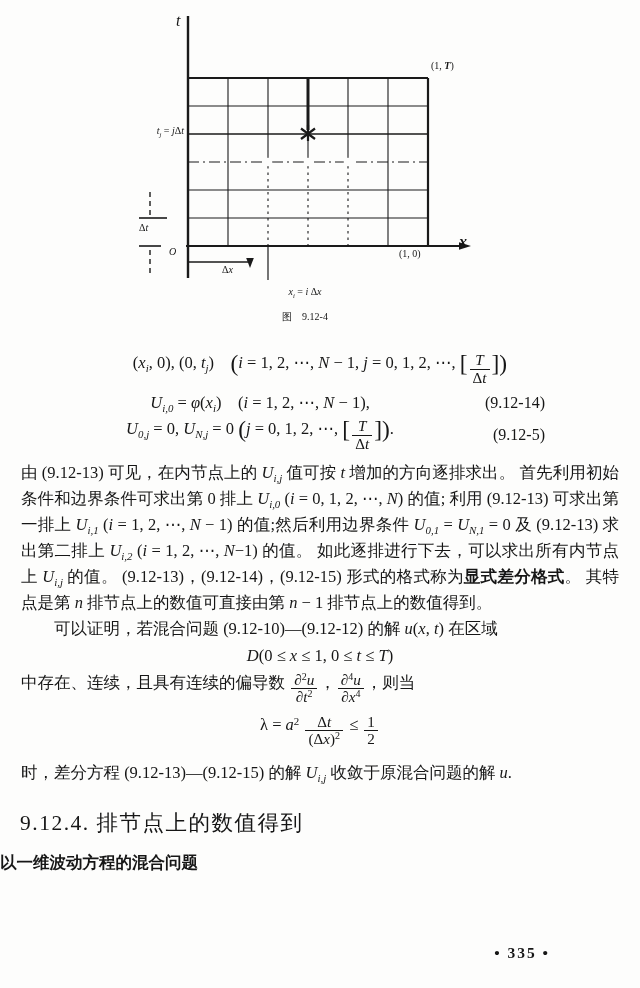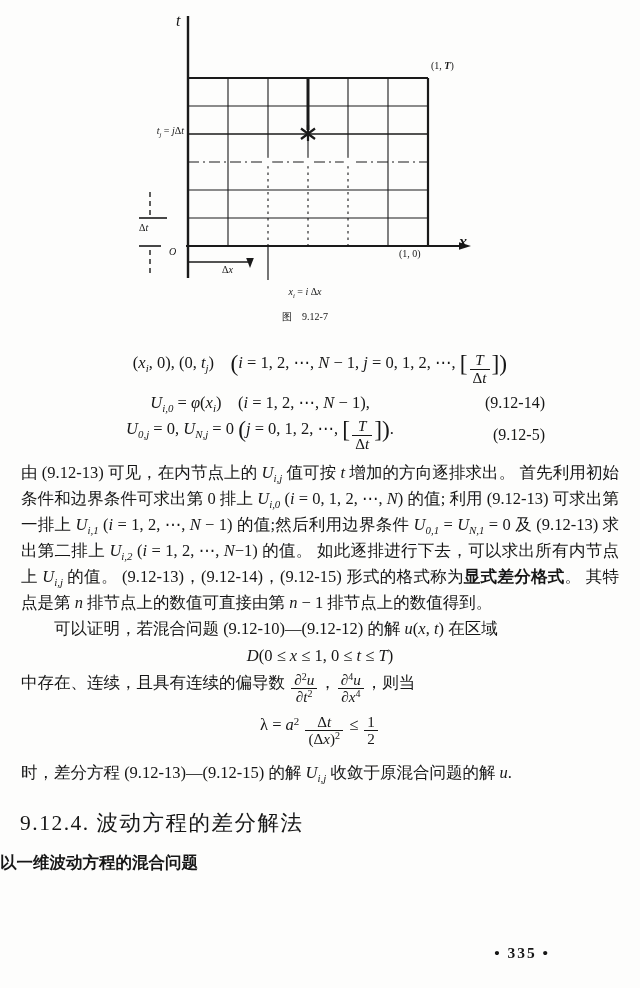--- a/index.html
+++ b/index.html
@@ -85,21 +85,21 @@
 
     <div class="figlabel it" style="left:176px;top:12px;font-size:16px;">t</div>
     <div class="figlabel" style="left:431px;top:60px;">(1, <span class="bi">T</span>)</div>
     <div class="figlabel" style="left:98px;top:125px;width:86px;text-align:right;"><span class="it">t</span><sub>j</sub> = <span class="it">j</span>Δ<span class="it">t</span></div>
     <div class="figlabel" style="left:139px;top:222px;">Δ<span class="it">t</span></div>
     <div class="figlabel it" style="left:169px;top:246px;">O</div>
     <div class="figlabel" style="left:198px;top:264px;margin-left:24px;">Δ<span class="it">x</span></div>
     <div class="figlabel" style="left:399px;top:248px;">(1, 0)</div>
     <div class="figlabel bi" style="left:459px;top:233px;font-size:16px;">x</div>
     <div class="figlabel" style="left:230px;top:286px;width:150px;text-align:center;"><span class="it">x</span><sub>i</sub> = <span class="it">i</span> Δ<span class="it">x</span></div>
-    <div class="figlabel" style="left:225px;top:310px;width:160px;text-align:center;">图　9.12-7</div>
+    <div class="figlabel" style="left:225px;top:310px;width:160px;text-align:center;">图　9.12-4</div>
   </div>
 
   <div class="eqrow" style="margin-top:14px;">
     <span class="eqbody">(<span class="it">x</span><sub>i</sub>, 0), (0, <span class="it">t</span><sub>j</sub>)　<span class="bigp">(</span><span class="it">i</span> = 1, 2, ⋯, <span class="it">N</span> − 1,  <span class="it">j</span> = 0, 1, 2, ⋯, <span class="bigp">[</span><span class="frac"><span class="fnum"><span class="it">T</span></span><span class="fden">Δ<span class="it">t</span></span></span><span class="bigp">]</span><span class="bigp">)</span></span>
   </div>
 
 
   <div class="eqrow eqwithnum" style="margin-top:6px;">
     <span class="eqbody"><span class="it">U</span><sub>i,0</sub> = <span class="it">φ</span>(<span class="it">x</span><sub>i</sub>)　(<span class="it">i</span> = 1, 2, ⋯, <span class="it">N</span> − 1),</span>
     <span class="eqnum">(9.12-14)</span>
@@ -119,19 +119,19 @@
   </div>
 
   <div class="para" style="margin-top:4px;">中存在、连续，且具有连续的偏导数 <span class="frac"><span class="fnum">∂<sup>2</sup><span class="it">u</span></span><span class="fden">∂<span class="it">t</span><sup>2</sup></span></span>，<span class="frac"><span class="fnum">∂<sup>4</sup><span class="it">u</span></span><span class="fden">∂<span class="it">x</span><sup>4</sup></span></span>，则当</div>
 
   <div class="eqrow" style="margin-top:8px;">
     <span class="eqbody">λ = <span class="it">a</span><sup>2</sup> <span class="frac"><span class="fnum">Δ<span class="it">t</span></span><span class="fden">(Δ<span class="it">x</span>)<sup>2</sup></span></span> ≤ <span class="frac"><span class="fnum">1</span><span class="fden">2</span></span></span>
   </div>
 
   <div class="para" style="margin-top:12px;">时，差分方程 (9.12-13)—(9.12-15) 的解 <span class="it">U</span><sub>i,j</sub> 收敛于原混合问题的解 <span class="it">u</span>.</div>
 
-  <div class="sect">9.12.4. 波动方程的差分解法</div>
+  <div class="sect">9.12.4. 排节点上的数值得到</div>
 
   <div class="subintro">以一维波动方程的混合问题</div>
 
   <div class="pagenum">• 335 •</div>
 
 </div>
 
 </body></html>

